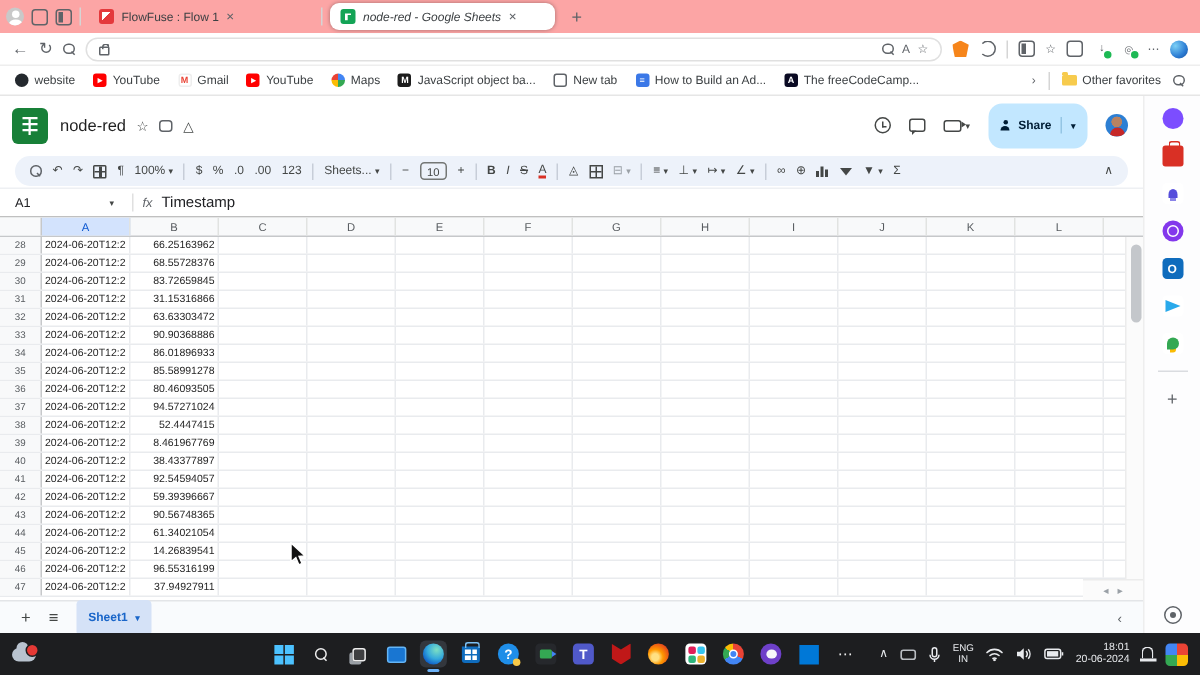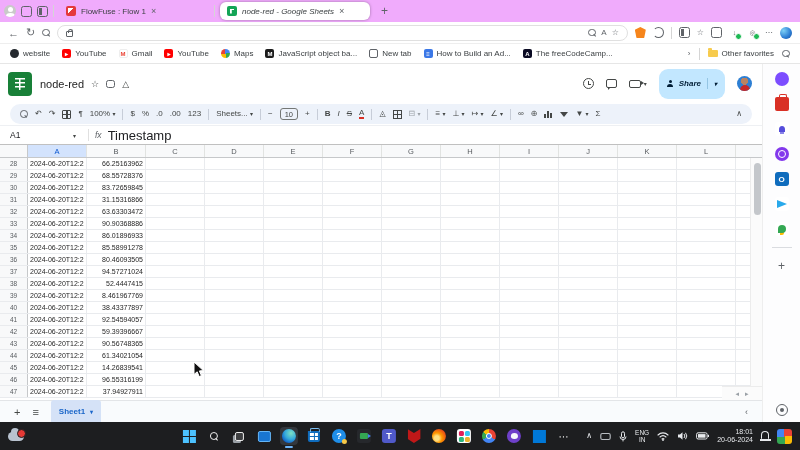--- a/index.html
+++ b/index.html
@@ -1,21 +1,21 @@
 <!DOCTYPE html>
 <html><head>
 <meta charset="utf-8">
 <style>
   * { margin:0; padding:0; box-sizing:border-box; }
   html,body { background:#ddd; }
   .screen{ width:800px; height:450px; position:relative; background:#fff;
     font-family:"Liberation Sans", sans-serif; overflow:hidden; font-size:8px; color:#202124;}
 
   
-  .tabstrip{height:22px;background:#f0abfc;display:flex;align-items:center;padding:0 4px;gap:5px;}
+  .tabstrip{height:22px;background:#fca5a5;display:flex;align-items:center;padding:0 4px;gap:5px;}
   .profile-ico{width:12px;height:12px;border-radius:50%;background:#c9c9c9;position:relative;overflow:hidden;}
   .profile-ico::before{content:"";position:absolute;left:3.5px;top:2px;width:5px;height:5px;border-radius:50%;background:#fff;}
   .profile-ico::after{content:"";position:absolute;left:1.5px;top:7.5px;width:9px;height:6px;border-radius:50%;background:#fff;}
   .mini-ico{width:11px;height:11px;border:1.2px solid #5f6368;border-radius:2.5px;position:relative;}
   .mini-ico.pane::before{content:"";position:absolute;left:1px;top:1px;bottom:1px;width:3px;background:#5f6368;}
   .vdiv{width:1px;height:12px;background:#d5d5d5;}
   .tab{display:flex;align-items:center;gap:5px;height:18px;padding:0 7px;border-radius:6px;min-width:150px;color:#3c4043;}
   .tab.active{background:#fff;box-shadow:0 0 3px rgba(0,0,0,.35);font-style:italic;}
   .tab .close{color:#5f6368;font-size:9px;}
   .favicon{width:10px;height:10px;border-radius:2px;flex:none;}
@@ -89,21 +89,21 @@
   .title-glyph{font-size:9px;color:#444746;}
   .menu-row{display:flex;gap:9px;font-size:8.5px;color:#1f1f1f;}
   .hdr-right{margin-left:auto;display:flex;align-items:center;gap:12px;}
   .hist-ico{width:11px;height:11px;border:1.3px solid #444746;border-radius:50%;position:relative;}
   .hist-ico::before{content:"";position:absolute;left:4px;top:2px;width:1.2px;height:4px;background:#444746;}
   .hist-ico::after{content:"";position:absolute;left:4px;top:5px;width:3px;height:1.2px;background:#444746;}
   .cmt-ico{width:11px;height:9px;border:1.3px solid #444746;border-radius:2px;position:relative;}
   .cmt-ico::after{content:"";position:absolute;left:1px;bottom:-3px;border-left:3px solid #444746;border-bottom:3px solid transparent;}
   .cam-ico{width:12px;height:8px;border:1.3px solid #444746;border-radius:2px;position:relative;}
   .cam-ico::after{content:"";position:absolute;right:-4px;top:0.5px;border-left:3px solid #444746;border-top:2.5px solid transparent;border-bottom:2.5px solid transparent;}
-  .share-btn{height:30px;background:#c2e7ff;border-radius:9px;display:flex;align-items:center;gap:5px;padding:0 8px;color:#001d35;font-weight:bold;font-style:italic;}
+  .share-btn{height:30px;background:#c2e7ff;border-radius:9px;display:flex;align-items:center;gap:5px;padding:0 8px;color:#001d35;font-weight:bold;}
   .share-person{width:7px;height:7px;position:relative;}
   .share-person::before{content:"";position:absolute;left:2px;top:0;width:3.4px;height:3.4px;border-radius:50%;background:#001d35;}
   .share-person::after{content:"";position:absolute;left:0.5px;top:4px;width:6px;height:3px;border-radius:3px 3px 0 0;background:#001d35;}
   .share-div{width:1px;height:11px;background:#94c5e4;margin:0 1px;}
   .avatar{width:15px;height:15px;border-radius:50%;background:radial-gradient(circle at 50% 35%,#b98261 28%,#2d7fd3 30%);position:relative;overflow:hidden;flex:none;}
   .avatar::after{content:"";position:absolute;left:2.5px;bottom:0;width:10px;height:6px;border-radius:5px 5px 0 0;background:#c62828;}
 
   
   .toolbar-wrap{padding:1px 10px;}
   .toolbar{height:20px;background:#edf2fa;border-radius:10px;display:flex;align-items:center;gap:7px;padding:0 10px;color:#444746;font-size:8px;}
@@ -118,21 +118,21 @@
   .tb-grid{width:9px;height:9px;border:1.2px solid #444746;position:relative;}
   .tb-grid::before{content:"";position:absolute;left:3px;top:0;bottom:0;width:1.2px;background:#444746;}
   .tb-grid::after{content:"";position:absolute;top:3px;left:0;right:0;height:1.2px;background:#444746;}
   .toolbar .spacer{flex:1;}
 
   
   .fxbar{height:19px;display:flex;align-items:center;padding-left:10px;gap:6px;border-top:1px solid #eef0f3;}
   .namebox{width:72px;display:flex;align-items:center;justify-content:space-between;padding-right:6px;font-size:8.5px;}
   .fx{font-style:italic;color:#5f6368;font-size:8.5px;}
   .fxdiv{width:1px;height:12px;background:#e0e0e0;}
-  .fxcontent{font-size:13px;}
+  .fxcontent{font-size:10px;}
 
   
   .grid{position:relative;flex:1;border-top:1px solid #c0c0c0;overflow:hidden;background:#fff;}
   .colhead{display:flex;height:13px;background:#f8f9fa;border-bottom:1px solid #c6c8ca;}
   .corner{width:28px;border-right:1px solid #c6c8ca;background:#f8f9fa;flex:none;}
   .ch{width:59px;flex:none;display:flex;align-items:center;justify-content:center;font-size:7.5px;color:#575b5f;border-right:1px solid #e1e3e1;}
   .ch.selcol{background:#d3e3fd;color:#0b57d0;}
   .grow{display:flex;height:12px;border-bottom:1px solid #e9ebee;}
   .rnum{width:28px;flex:none;background:#f8f9fa;border-right:1px solid #c6c8ca;display:flex;align-items:center;justify-content:center;font-size:6.5px;color:#575b5f;}
   .cell{width:59px;flex:none;border-right:1px solid #e9ebee;font-size:7px;line-height:11px;white-space:nowrap;overflow:hidden;padding:0 2px;color:#1f1f1f;}

